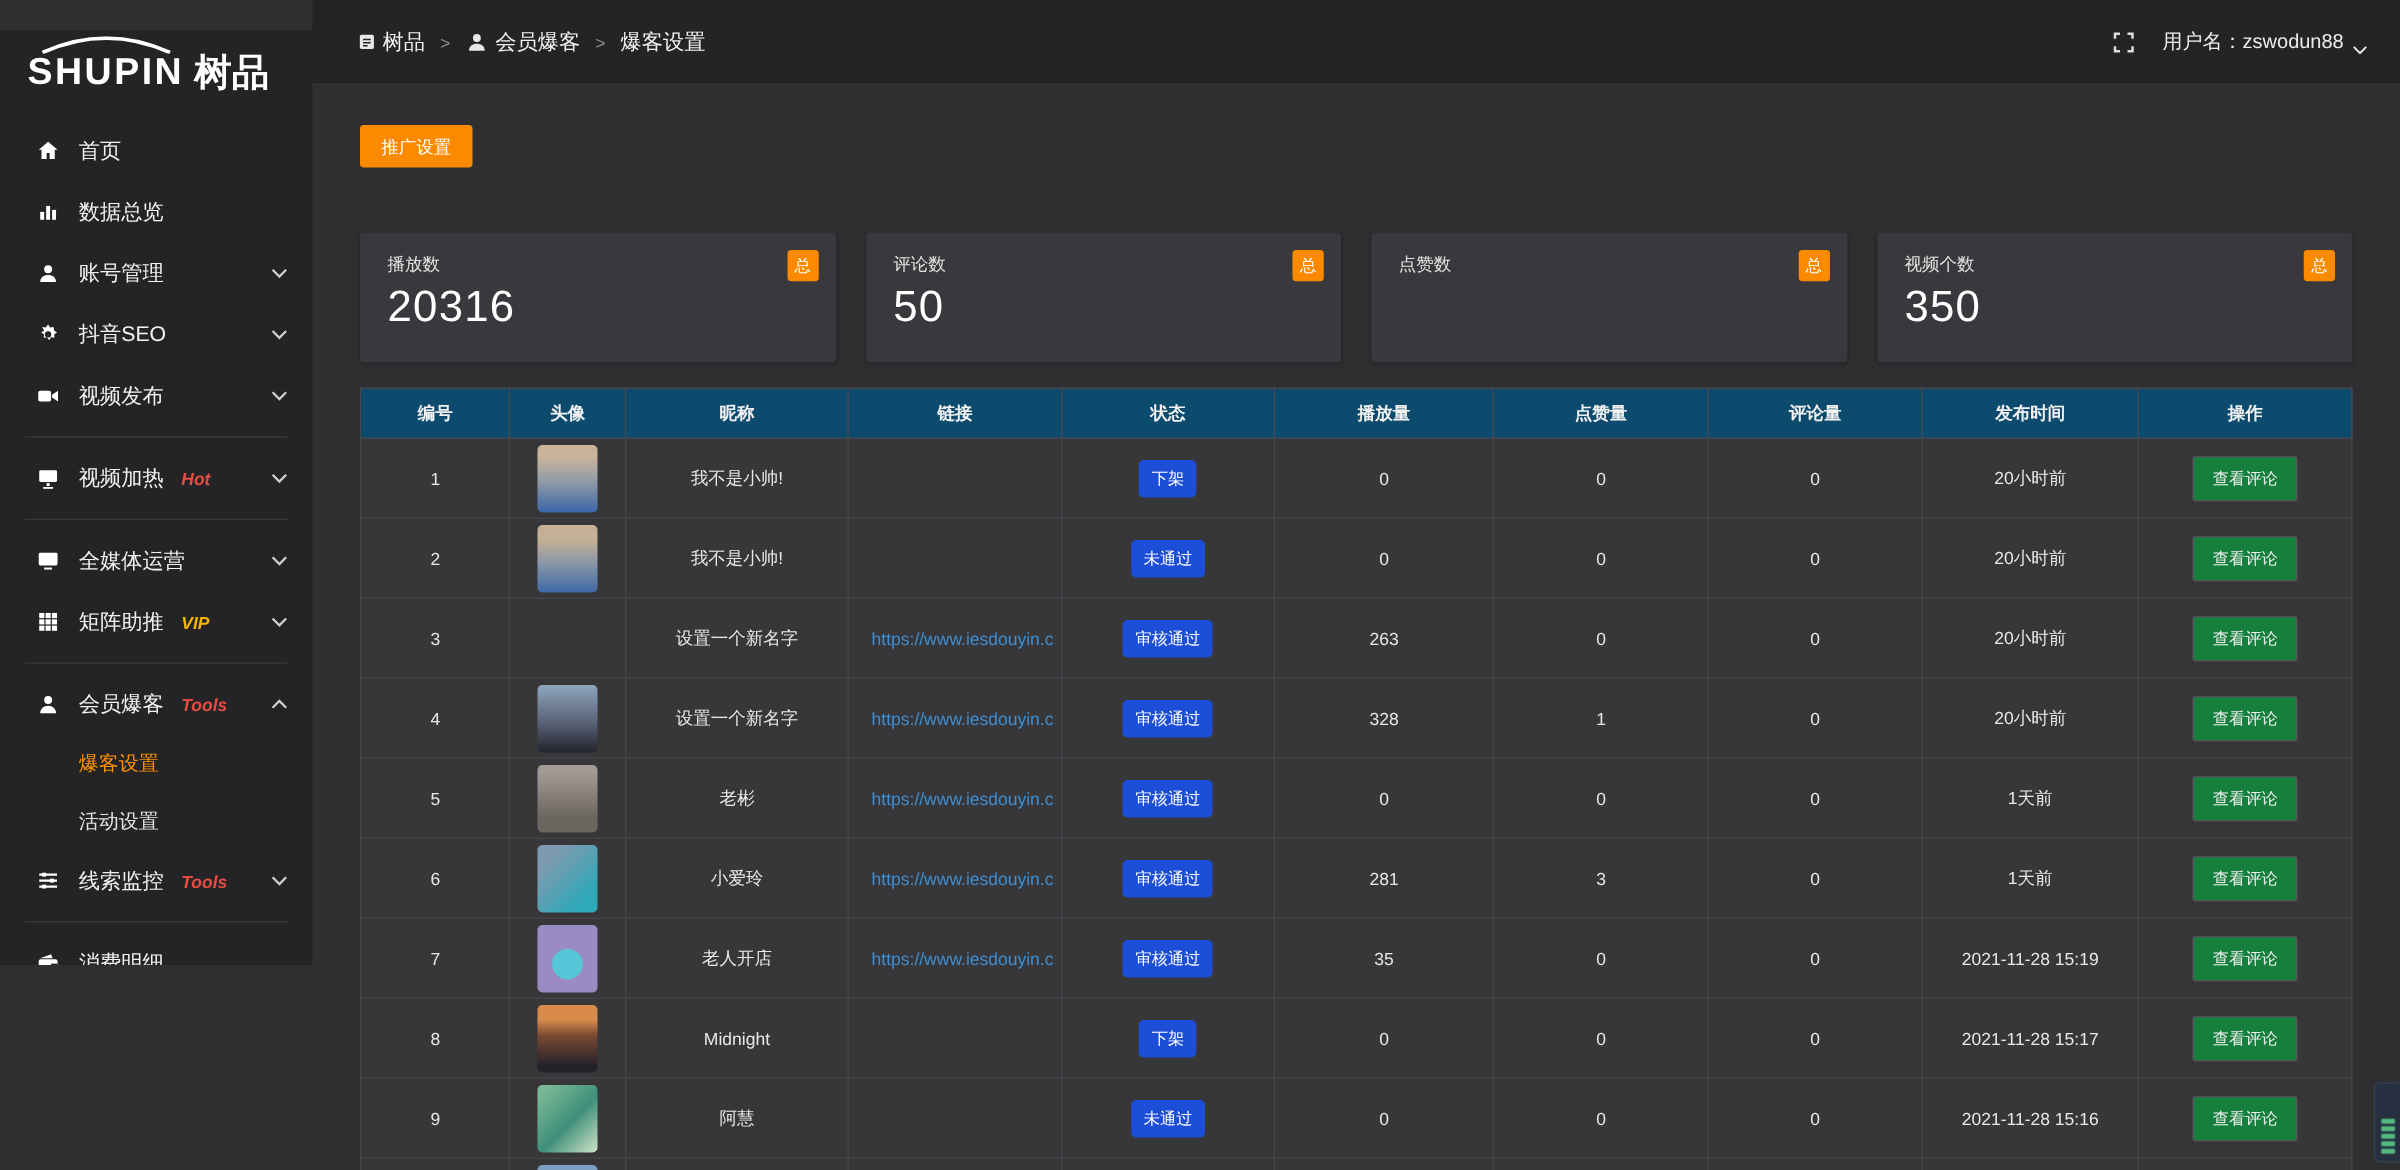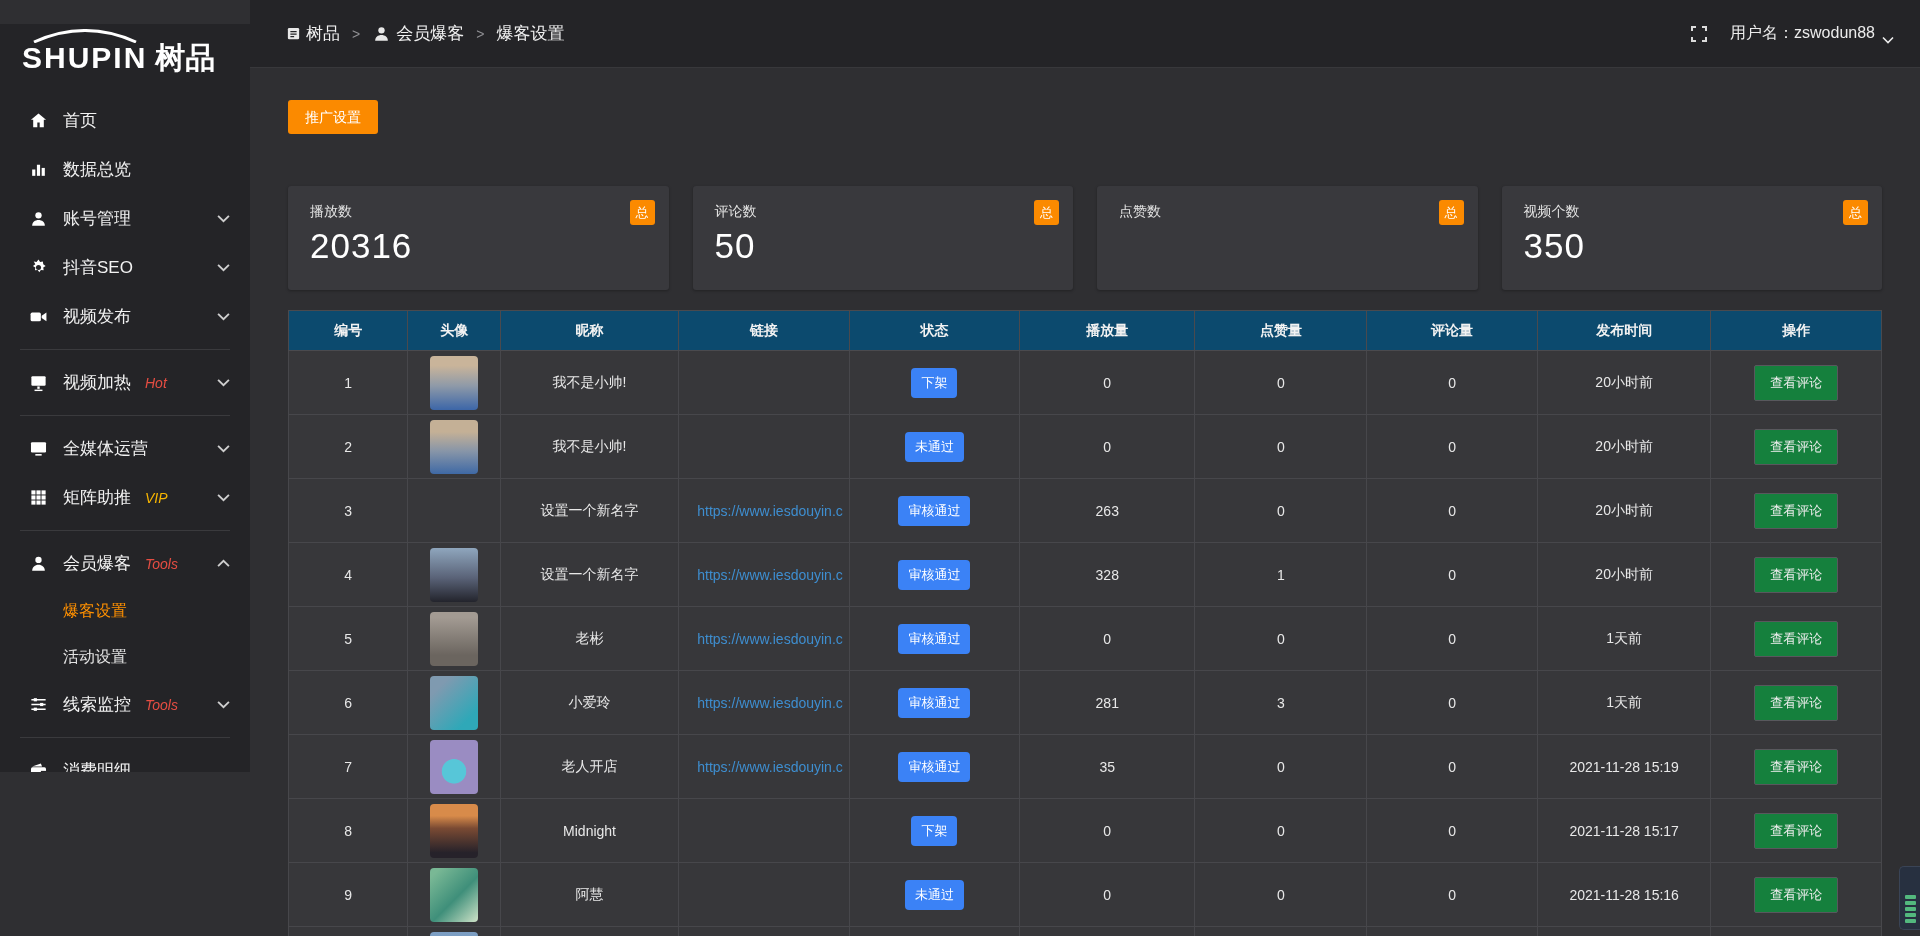--- a/index.html
+++ b/index.html
@@ -11,21 +11,21 @@
   
   .sidebar { width:250px; height:748px; background:#242427; flex:0 0 250px; overflow:hidden;margin-top:24px; }
   .logo { height:68px; display:flex; align-items:center; padding-left:22px; }
   .logo-en { position:relative; font-weight:bold; font-size:30px; letter-spacing:2px; color:#fff; }
   .logo-arc { position:absolute; top:-12px; left:2px; }
   .logo-cn { font-weight:bold; font-size:30px; color:#fff; margin-left:8px; }
   .nav { padding-top:4px; }
   .nav-item { height:49px; display:flex; align-items:center; padding:0 20px 0 28px; cursor:pointer; }
   .nav-item .icon { width:20px; height:20px; color:#fff; flex:0 0 20px; display:flex; align-items:center; justify-content:center; }
   .nav-item .label { font-size:17px; color:#f2f2f2; margin-left:15px; }
-  .nav-badge { font-style:italic; font-weight:normal; font-size:14px; margin-left:14px; }
+  .nav-badge { font-style:italic; font-weight:bold; font-size:14px; margin-left:14px; }
   .nav-chevron { margin-left:auto; color:#cfcfcf; display:flex; }
   .nav-divider { height:1px; background:#3a3a3d; margin:8px 20px; }
   .sub-item { height:46px; display:flex; align-items:center; padding-left:63px; font-size:16px; color:#e3e3e3; cursor:pointer; }
   .sub-item.active { color:#ff9000; }
   
   .main { flex:1; display:flex; flex-direction:column; height:936px; }
   .topbar { height:68px; background:#242427; border-bottom:1px solid #38383b; display:flex; align-items:center; padding:0 26px 0 36px; flex:0 0 68px; }
   .crumbs { display:flex; align-items:center; }
   .crumb { display:flex; align-items:center; font-size:17px; color:#f0f0f0; cursor:pointer; }
   .crumb .icon { margin-right:5px; display:flex; color:#e8e8e8; }
@@ -45,21 +45,21 @@
     border-radius:3px; color:#fff; font-size:13px; display:flex; align-items:center; justify-content:center; }
   
   table { width:100%; margin-top:20px; border-collapse:collapse; table-layout:fixed; }
   th { background:#0c4a6e; height:40px; font-size:14px; font-weight:bold; color:#f2f2f2;
     border:1px solid #4a4a4e; text-align:center; }
   td { background:#37373a; height:64px; font-size:14px; color:#e8e8e8;
     border:1px solid #47474b; text-align:center; vertical-align:middle; }
   .avatar { width:48px; height:54px; border-radius:4px; margin:0 auto; }
   td.link-cell { text-align:left; padding-left:18px; overflow:hidden; white-space:nowrap; }
   .cell-link { color:#3e8ed0; text-decoration:none; font-size:14px; white-space:nowrap; }
-  .status-badge { display:inline-block; background:#3b82f6; color:#fff; font-size:13px;
+  .status-badge { display:inline-block; background:#1d4ed8; color:#fff; font-size:13px;
     padding:6px 10px; border-radius:4px; white-space:nowrap; }
   .action-btn { background:#15803d; border:1px solid #58585d; color:#ededed; font-size:13px;
     font-family:Liberation Serif, serif; padding:8px 15px; border-radius:2px; cursor:pointer; }
   
   .floating-widget { position:fixed; right:0; bottom:6px; width:21px; height:64px; background:#273040;
     border:1px solid #3a4456; border-right:none; border-radius:5px 0 0 5px; display:flex; flex-direction:column;
     justify-content:flex-end; align-items:center; padding-bottom:6px; gap:2px; cursor:pointer; }
   .floating-widget span { display:block; width:11px; height:4px; background:#53b87e; border-radius:1px; }
 </style>
 </head>

